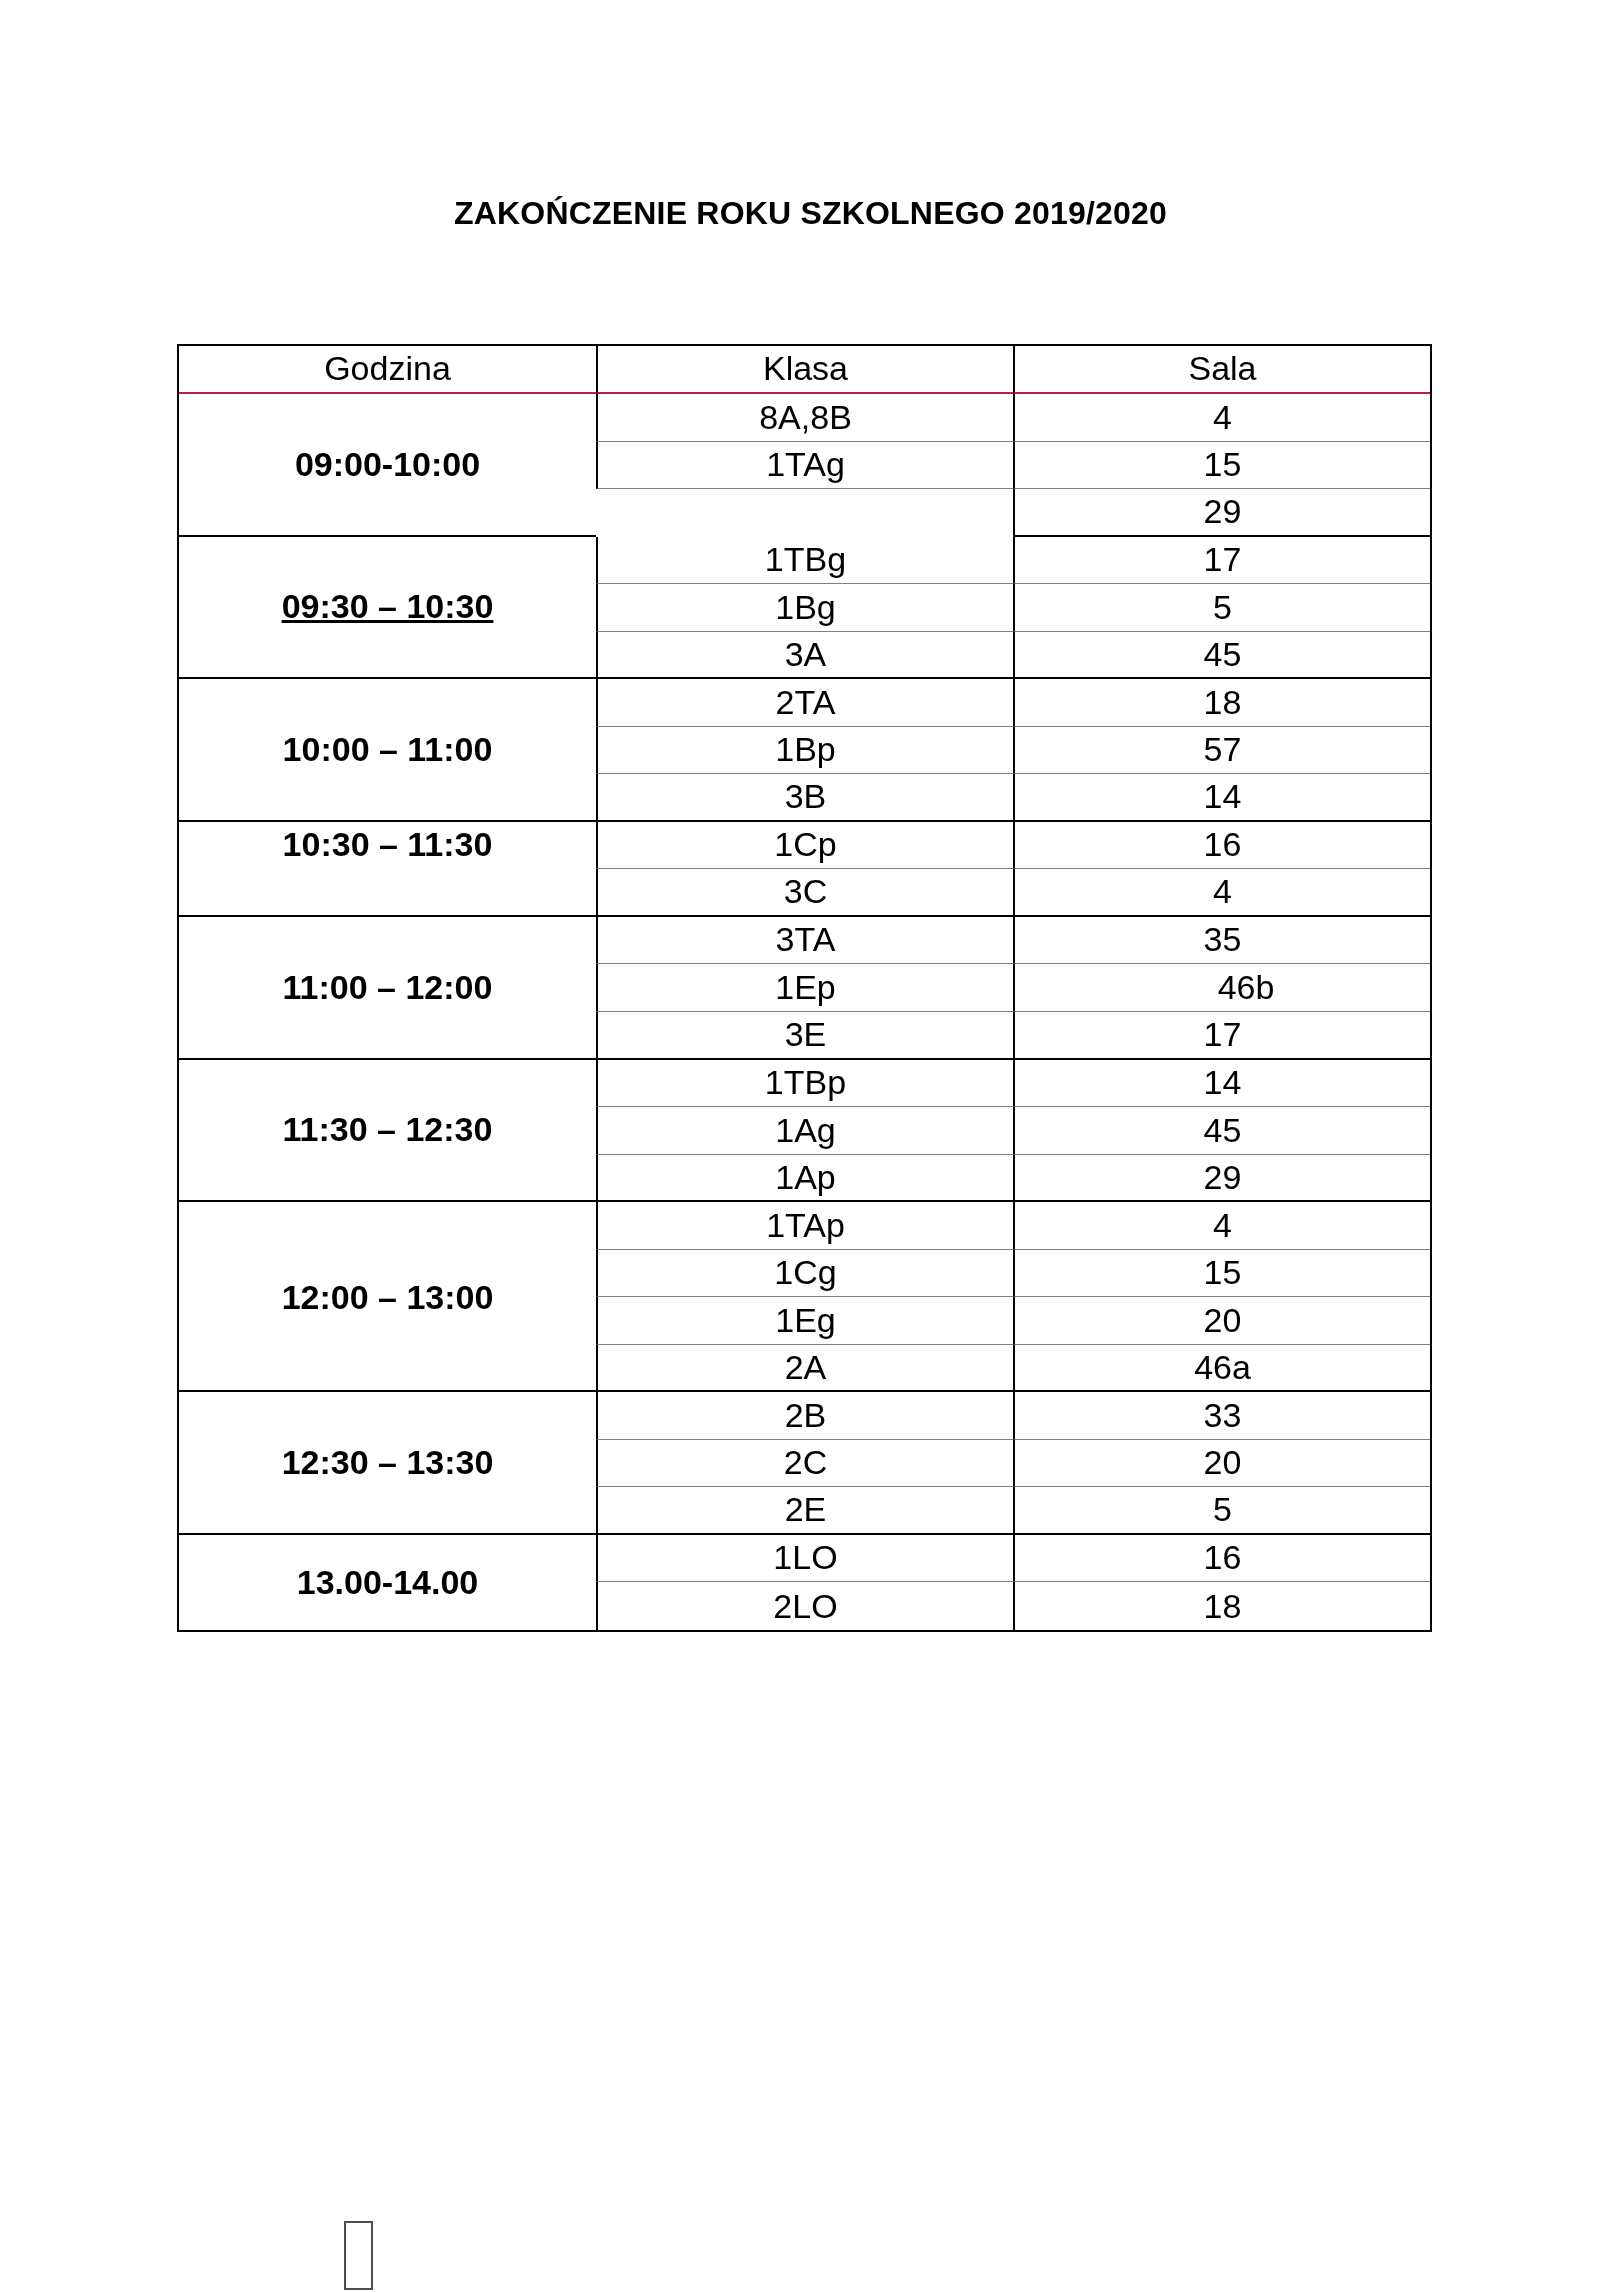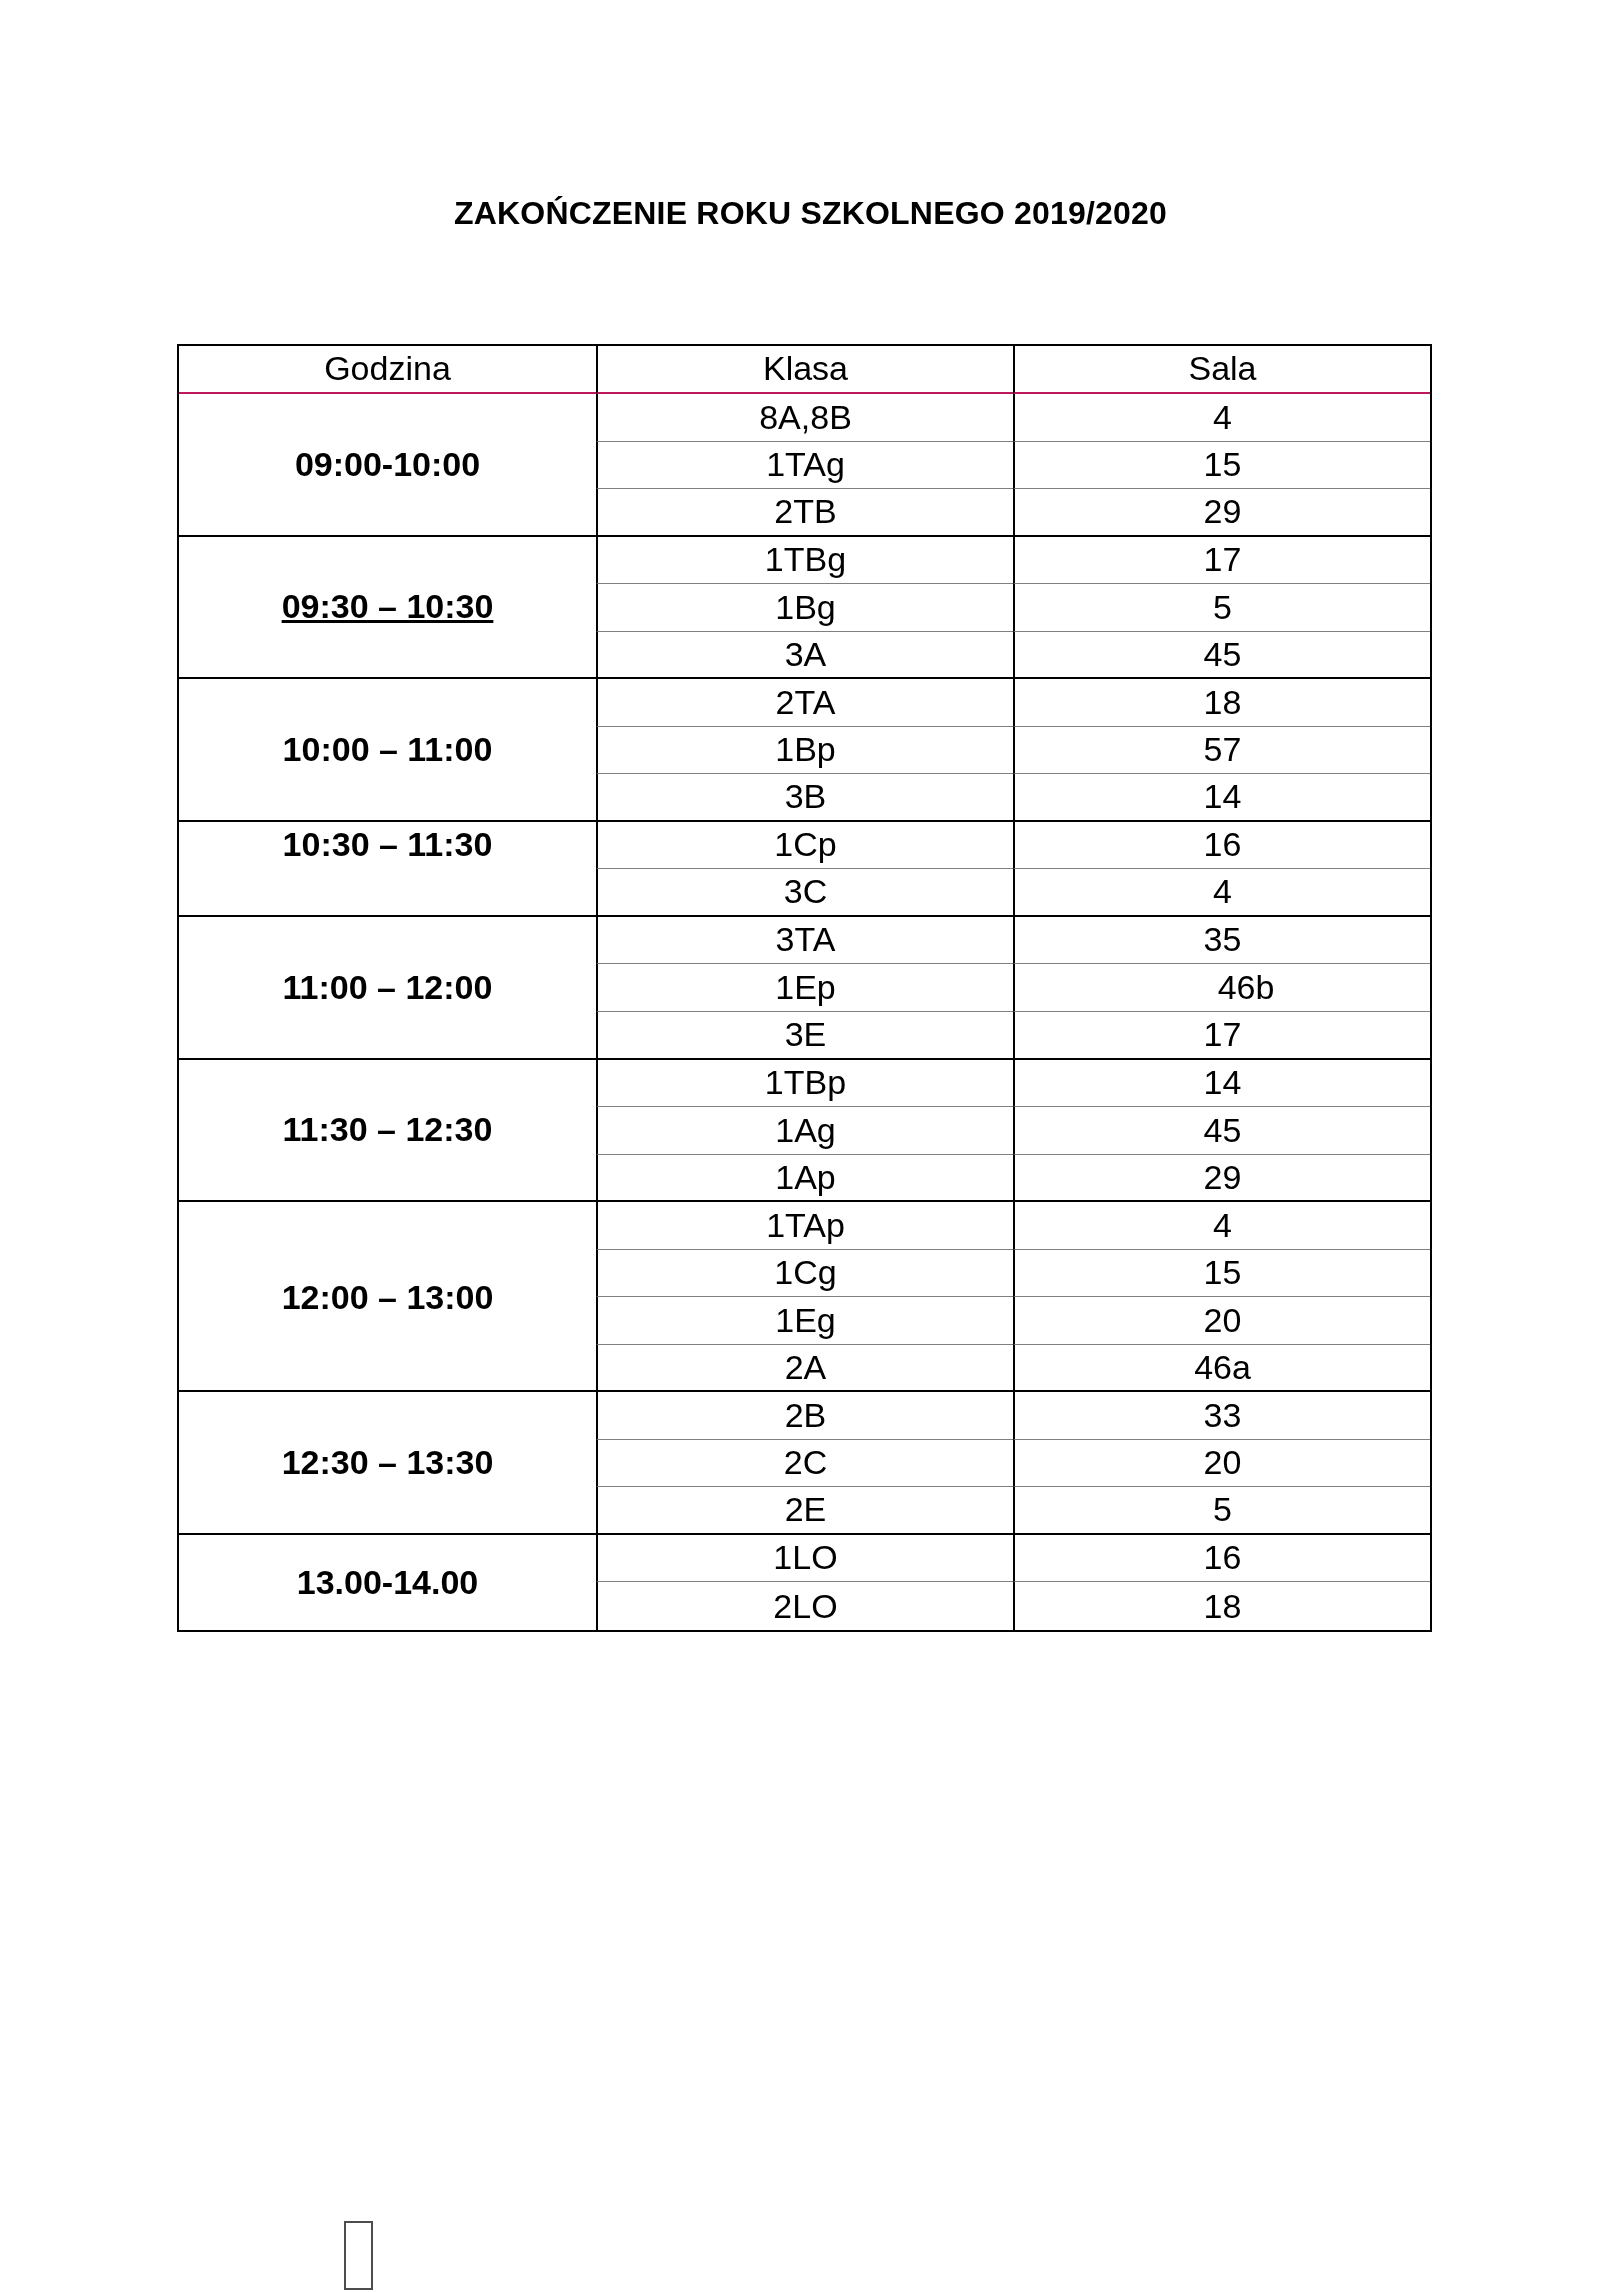--- a/index.html
+++ b/index.html
@@ -102,21 +102,20 @@
     <div class="cell header-cell vline" style="grid-column:2; grid-row:1;">Klasa</div>
     <div class="cell header-cell vline" style="grid-column:3; grid-row:1;">Sala</div>
 
   <div class="cell time-cell" style="grid-area: 2 / 1 / span 3;">
         <div class="time-label" style="height: 100%;">09:00-10:00</div>
       </div>
       <div class="cell vline inner-line" style="grid-area: 2 / 2;">8A,8B</div>
       <div class="cell vline inner-line" style="grid-area: 2 / 3;">4</div>
       <div class="cell vline inner-line" style="grid-area: 3 / 2;">1TAg</div>
       <div class="cell vline inner-line" style="grid-area: 3 / 3;">15</div>
-      <div class="cell vline group-line" style="grid-area: 4 / 2;">2TB</div>
       <div class="cell vline group-line" style="grid-area: 4 / 3;">29</div>
       <div class="cell time-cell" style="grid-area: 5 / 1 / span 3;">
         <div class="time-label" style="height: 100%; text-decoration: underline;">09:30 – 10:30</div>
       </div>
       <div class="cell vline inner-line" style="grid-area: 5 / 2;">1TBg</div>
       <div class="cell vline inner-line" style="grid-area: 5 / 3;">17</div>
       <div class="cell vline inner-line" style="grid-area: 6 / 2;">1Bg</div>
       <div class="cell vline inner-line" style="grid-area: 6 / 3;">5</div>
       <div class="cell vline group-line" style="grid-area: 7 / 2;">3A</div>
       <div class="cell vline group-line" style="grid-area: 7 / 3;">45</div>

